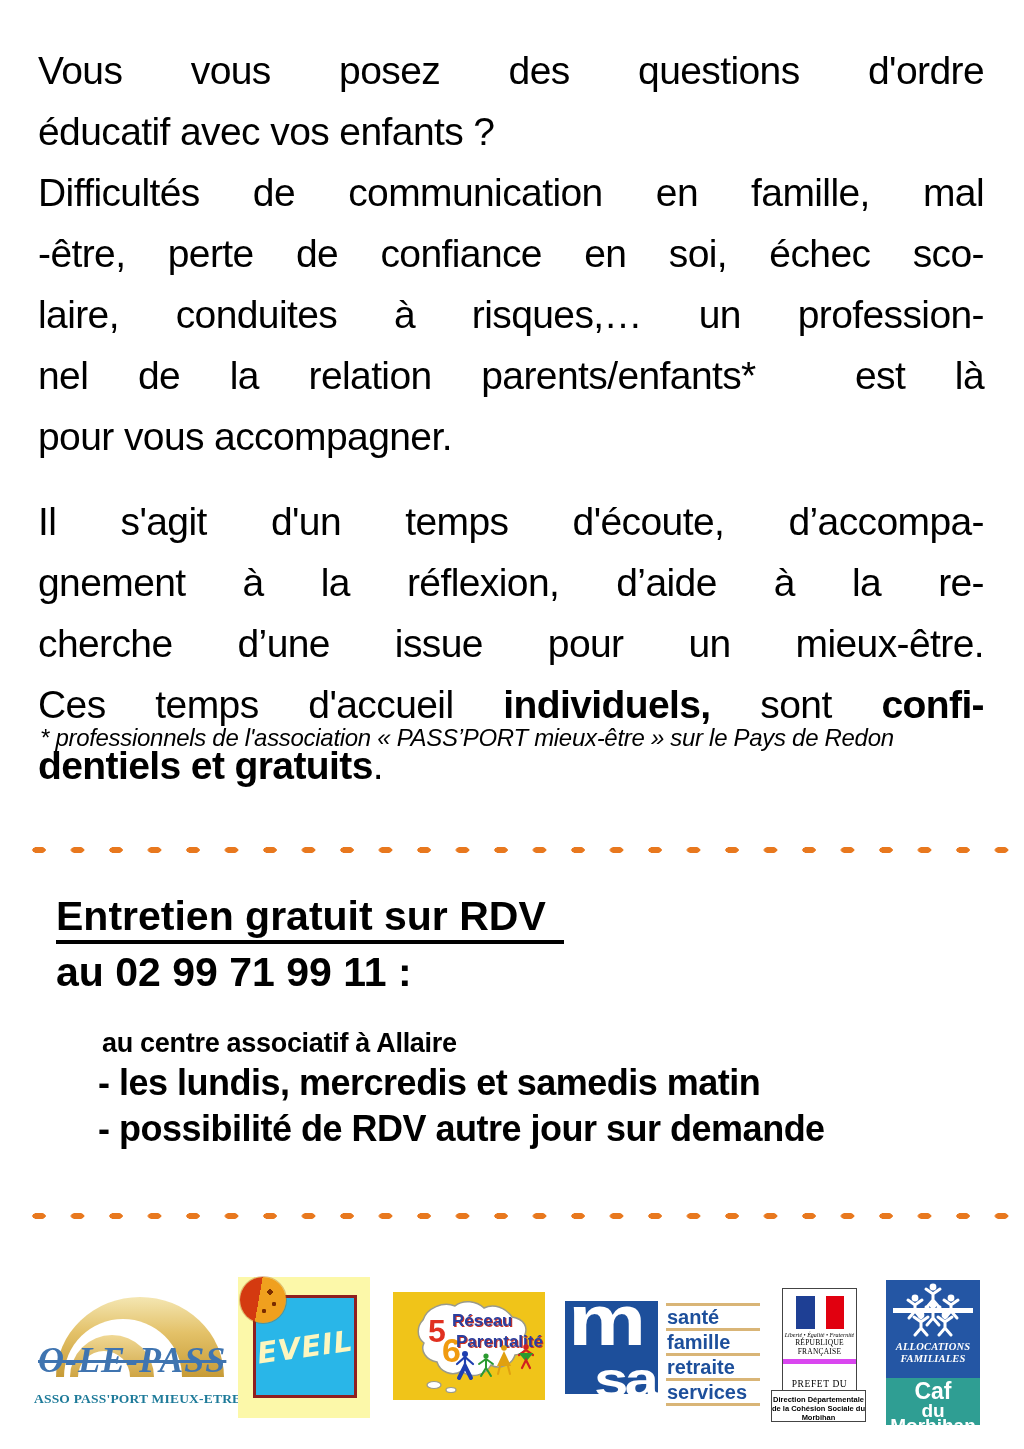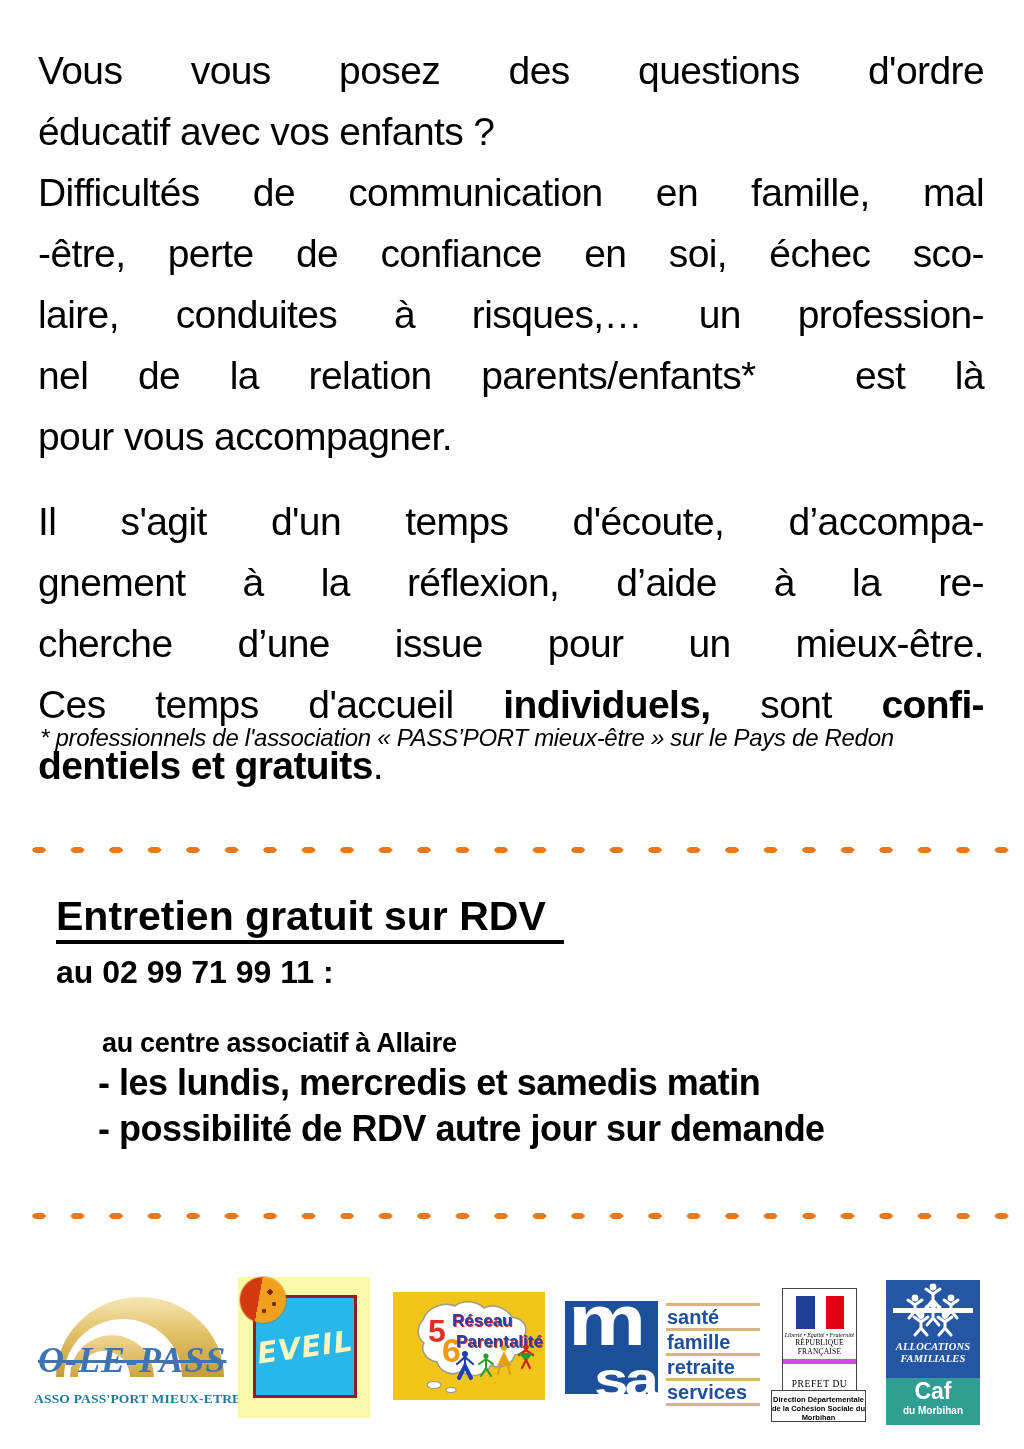--- a/index.html
+++ b/index.html
@@ -19,21 +19,21 @@
   
   .dots{position:absolute;left:30px;right:14px;height:10px;
         background-image:radial-gradient(ellipse 7px 3.5px at 9px 5px,var(--orange) 92%,transparent 100%);
         background-size:38.5px 10px;background-repeat:repeat-x;}
   .sep1{top:845px;} .sep2{top:1211px;}
 
   
   .rdv{position:absolute;left:56px;top:893px;font-weight:bold;}
   .rdv-title{font-size:41px;line-height:46px;}
   .rdv-title span{border-bottom:4px solid #000;padding-right:18px;padding-bottom:1px;}
-  .rdv-phone{font-size:32px;line-height:46px;margin-top:10px;}
+  .rdv-phone{font-size:41px;line-height:46px;margin-top:10px;}
   .rdv-items{position:absolute;left:98px;top:1026px;font-weight:bold;}
   .rdv-item.large{font-size:36px;line-height:46px;letter-spacing:-0.5px;}
   .rdv-item.small{font-size:27px;line-height:34px;margin-left:4px;letter-spacing:-0.3px;}
 
   
   .logos{position:absolute;left:0;top:1263px;width:1024px;height:165px;}
 
   
   .lepass{position:absolute;left:34px;top:20px;width:198px;height:124px;}
   .arch{position:absolute;border-radius:50% 50% 0 0 / 100% 100% 0 0;}
@@ -91,21 +91,21 @@
 
   
   .caf{position:absolute;left:886px;top:17px;width:94px;height:145px;}
   .caf-top{position:absolute;left:0;right:0;top:0;bottom:47px;background:var(--caf-blue);text-align:center;font-family:Liberation Serif, serif;}
   .caf-top svg{margin-top:3px;}
   .caf-alloc{color:#fff;font-style:italic;font-weight:bold;font-size:10.5px;line-height:12px;
       letter-spacing:0.2px;}
   .caf-bottom{position:absolute;left:0;right:0;bottom:0;height:47px;background:var(--caf-teal);
       color:#fff;text-align:center;}
   .caf-word{font-size:23px;font-weight:bold;line-height:24px;margin-top:1px;}
-  .caf-dept{font-size:10px;font-weight:bold;line-height:15px;}
+  .caf-dept{font-size:19px;font-weight:bold;line-height:15px;}
 </style>
 </head>
 <body>
 
 <div class="page">
 
   <div class="main-text">
     <div id="block1" class="tblock1">
         <div class="tline just"><span>Vous vous posez des questions d'ordre</span></div>
         <div class="tline"><span>éducatif avec vos enfants ?</span></div>

